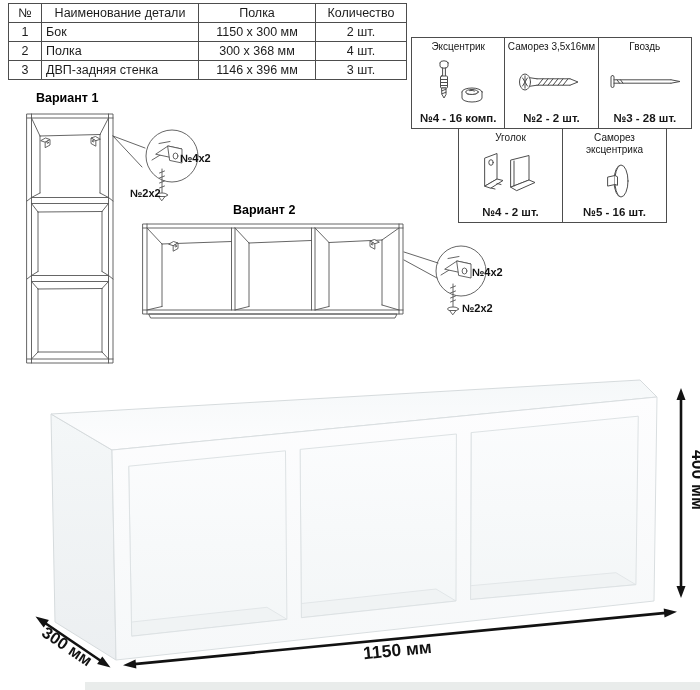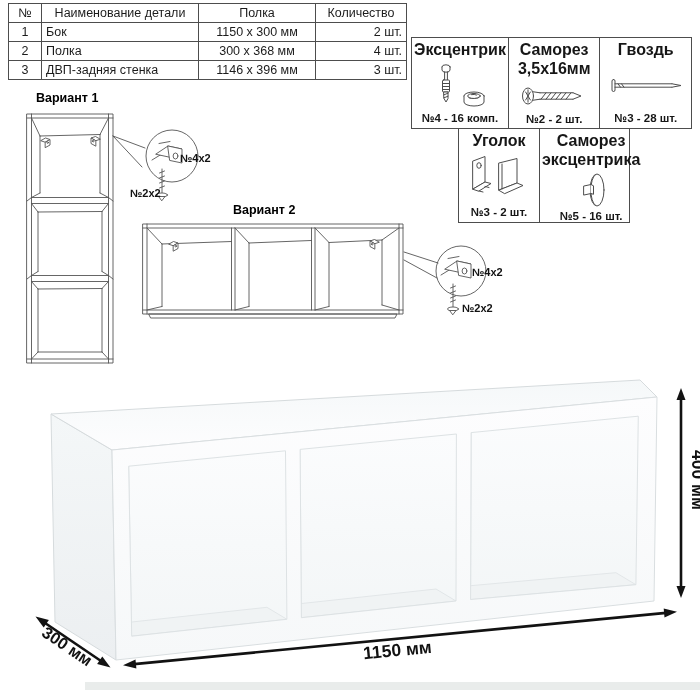--- a/index.html
+++ b/index.html
@@ -8,30 +8,30 @@
 
   
   #parts-table{position:absolute;left:8px;top:3px;border-collapse:collapse;
                font-size:12.5px;color:#1c1c1c;}
   #parts-table th,#parts-table td{border:1px solid #4d4d4d;height:18px;padding:0 4px;
                font-weight:normal;background:#fff;white-space:nowrap;}
   #parts-table th{text-align:center;}
   .col-num{width:24px;text-align:center;}
   .col-name{width:148px;text-align:left;}
   .col-size{width:108px;text-align:center;}
-  .col-qty{width:82px;text-align:right;}
+  .col-qty{width:82px;text-align:center;}
 
   
   .hw-row{position:absolute;display:flex;background:#fff;border:1px solid #4d4d4d;box-sizing:border-box;}
   #hw-top{left:411px;top:37px;width:281px;height:92px;}
-  #hw-bottom{left:458px;top:128px;width:172px;height:95px;}
+  #hw-bottom{left:458px;top:128px;width:209px;height:95px;}
   .hw-cell{flex:1;display:flex;flex-direction:column;align-items:center;
            justify-content:space-between;padding:3px 2px 4px;border-right:1px solid #4d4d4d;box-sizing:border-box;}
   .hw-cell:last-child{border-right:none;}
-  .hw-name{font-weight:bold;font-size:16px;line-height:1.18;text-align:center;color:#161616;}
+  .hw-name{font-weight:normal;font-size:10px;line-height:1.18;text-align:center;color:#161616;}
   .hw-count{font-weight:bold;font-size:11.5px;color:#161616;}
 
   
   .variant-title{position:absolute;font-size:12.5px;font-weight:bold;color:#000000;}
   #v1-title{left:36px;top:91px;}
   #v2-title{left:233px;top:203px;}
 
   svg{position:absolute;overflow:visible;}
   #v1-svg{left:10px;top:105px;}
   #v2-svg{left:135px;top:216px;}
@@ -133,21 +133,21 @@
         <g class="icon-line">
           <path d="M12,8 L24,3.5 L24,29 L12,36 Z"></path>
           <ellipse cx="18" cy="12.5" rx="2.2" ry="2.8"></ellipse>
           <path d="M12,36 L24,29 L30,30.5 L18,38 Z"></path>
           <path d="M18,38 l4,1 M24,33.5 l4,1"></path>
           <path d="M38,10 L56,5.5 L56,30 L38,37 Z"></path>
           <path d="M38,37 L56,30 L62,32.5 L44,40.5 Z"></path>
           <path d="M41,11 L41,36"></path>
         </g>
       </svg>
-      <div class="hw-count">№3 - 2 шт.</div>
+      <div class="hw-count">№4 - 2 шт.</div>
     </div>
     <div class="hw-cell">
       <div class="hw-name">Саморез эксцентрика</div>
       <svg width="76" height="40" viewBox="0 0 76 40" style="position:static">
         <g class="icon-line">
           <ellipse cx="44" cy="20" rx="7" ry="16"></ellipse>
           <path d="M42,5 a5.5,15.5 0 0 0 0,30"></path>
           <path d="M31,16 L38,14.5 L38,23.5 L31,25 Z"></path>
           <path d="M38,14.5 L40.5,15.8 L40.5,24.3 L38,23.5"></path>
         </g>

